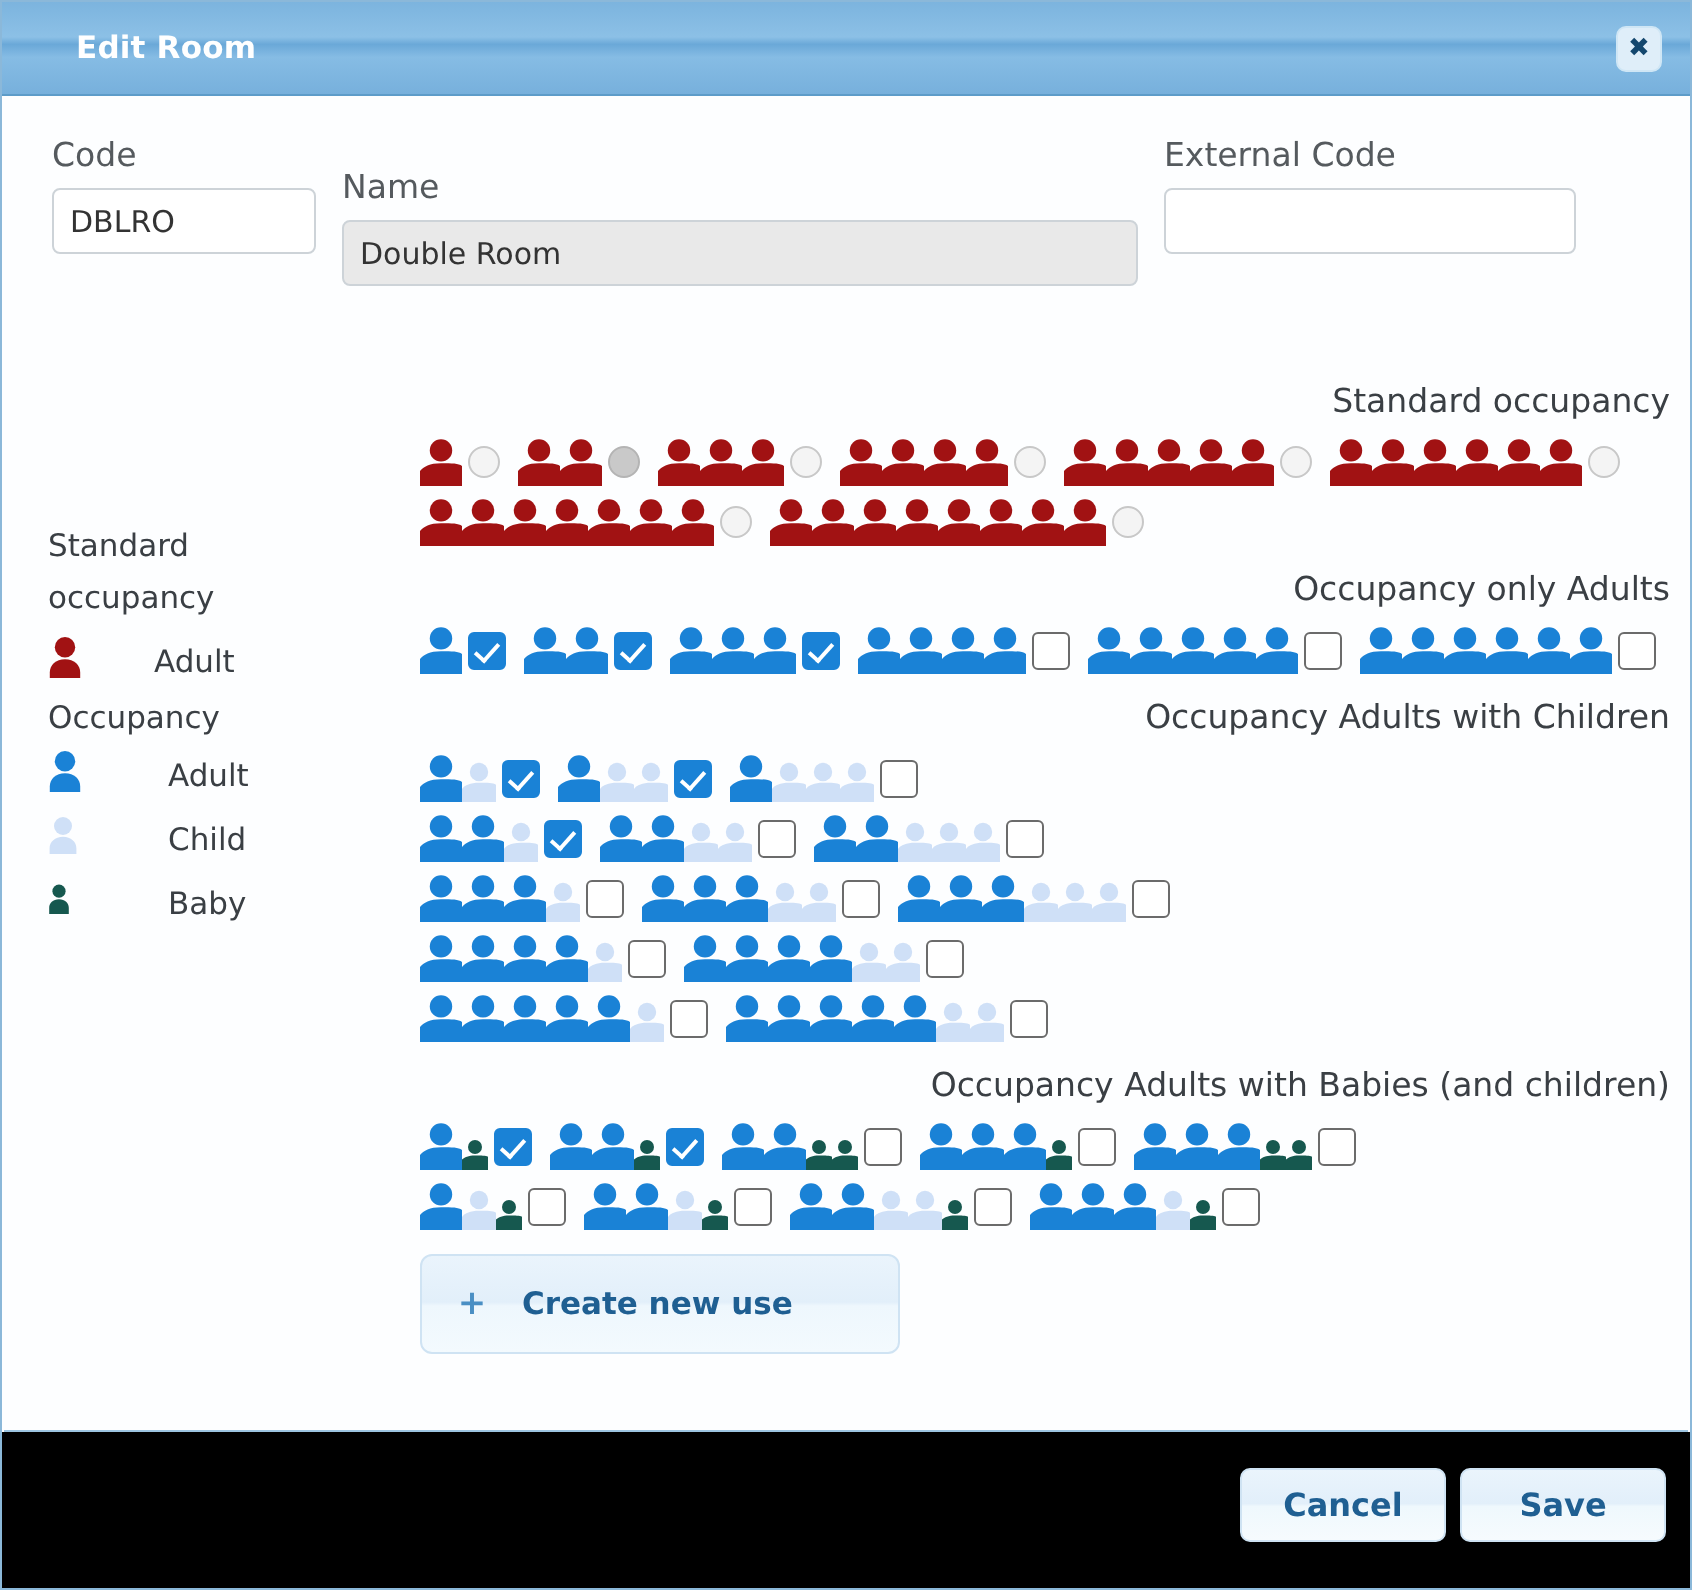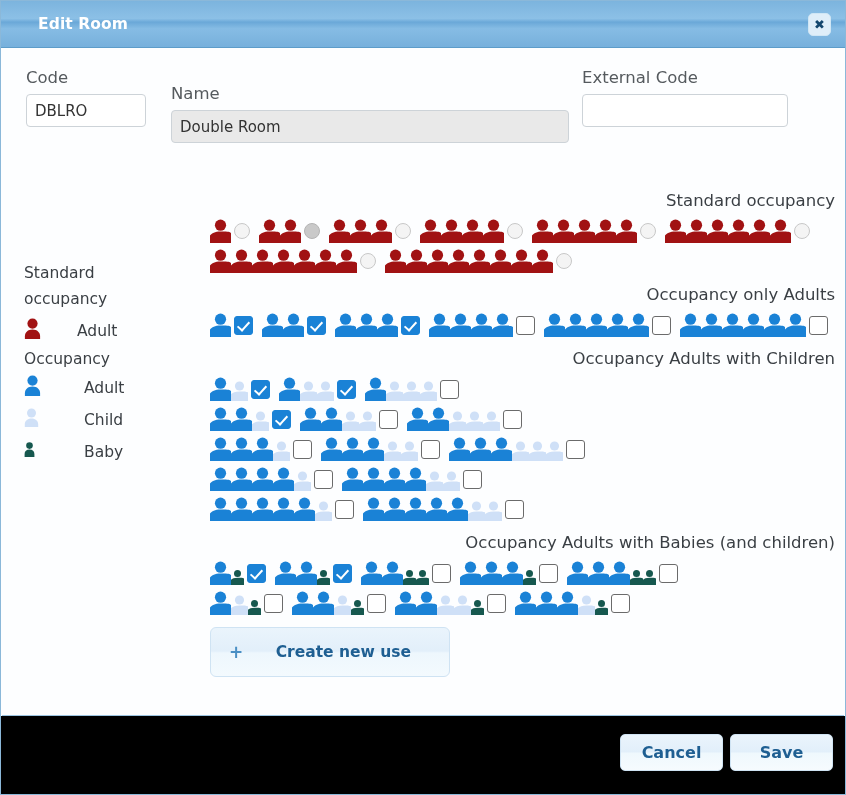--- a/index.html
+++ b/index.html
@@ -67,21 +67,21 @@
     border-radius: 4px;
     background: #ffffff;
     font-size: 15px;
     font-family: "DejaVu Sans", "Liberation Sans", sans-serif;
     color: #333;
     padding: 0 8px;
     outline: none;
   }
   .field input[readonly] { background: #e9e9e9; }
   #field-code   { left: 25px;  top: 20px; }
-  #field-code   input { width: 120px; }
+  #field-code   input { width: 132px; }
   #field-name   { left: 170px; top: 36px; }
   #field-name   input { width: 398px; }
   #field-extcode{ left: 581px; top: 20px; }
   #field-extcode input { width: 206px; }
 
   
   #legend {
     position: absolute;
     left: 23px; top: 262px;
     width: 175px;
@@ -172,21 +172,21 @@
     align-items: center;
     cursor: pointer;
   }
   #create-btn .plus {
     width: 50px;
     text-align: center;
     font-size: 17px;
     color: #4a8fc4;
     font-weight: bold;
   }
-  #create-btn .lab { flex: 1; text-align: right; padding-right: 38px; }
+  #create-btn .lab { flex: 1; text-align: left; padding-right: 23px; }
   
   #divider {
     position: absolute;
     left: 1px; right: 1px; top: 714px;
     height: 1px;
     background: #9cc4e0;
   }
   #footer {
     position: absolute;
     left: 0; right: 0; top: 715px; bottom: 0;

